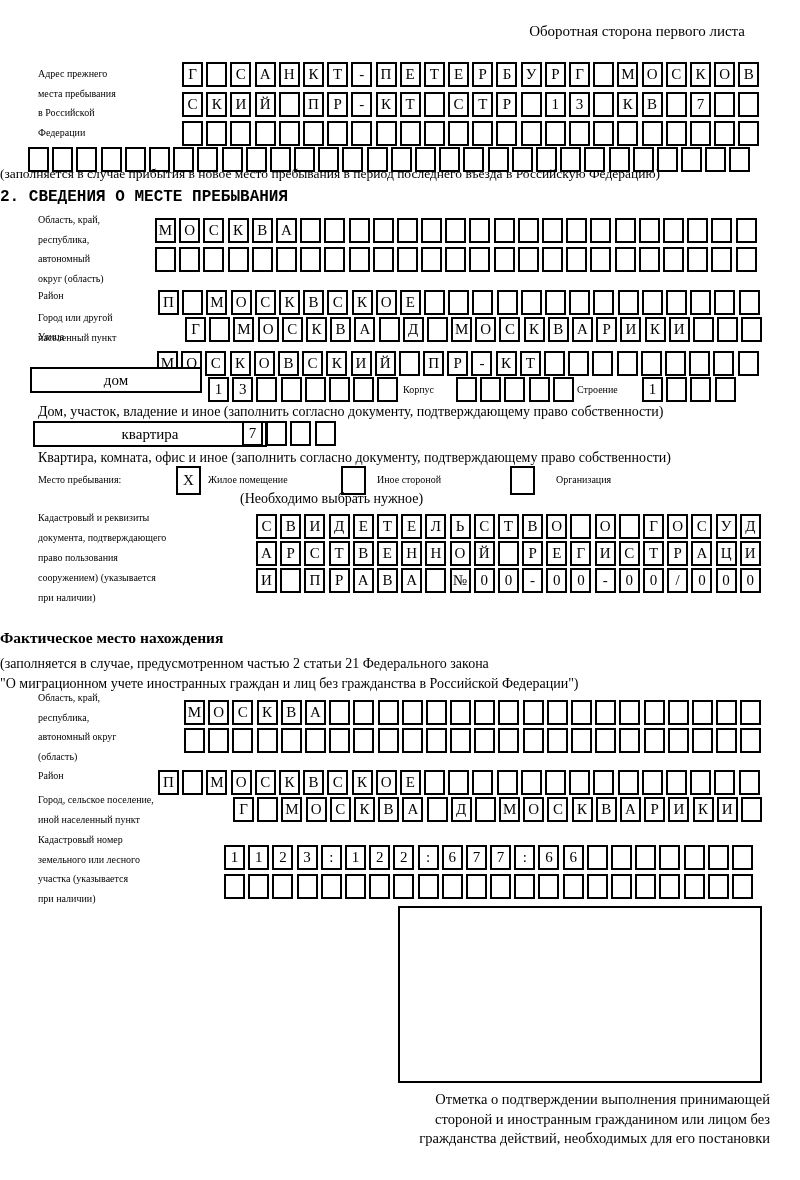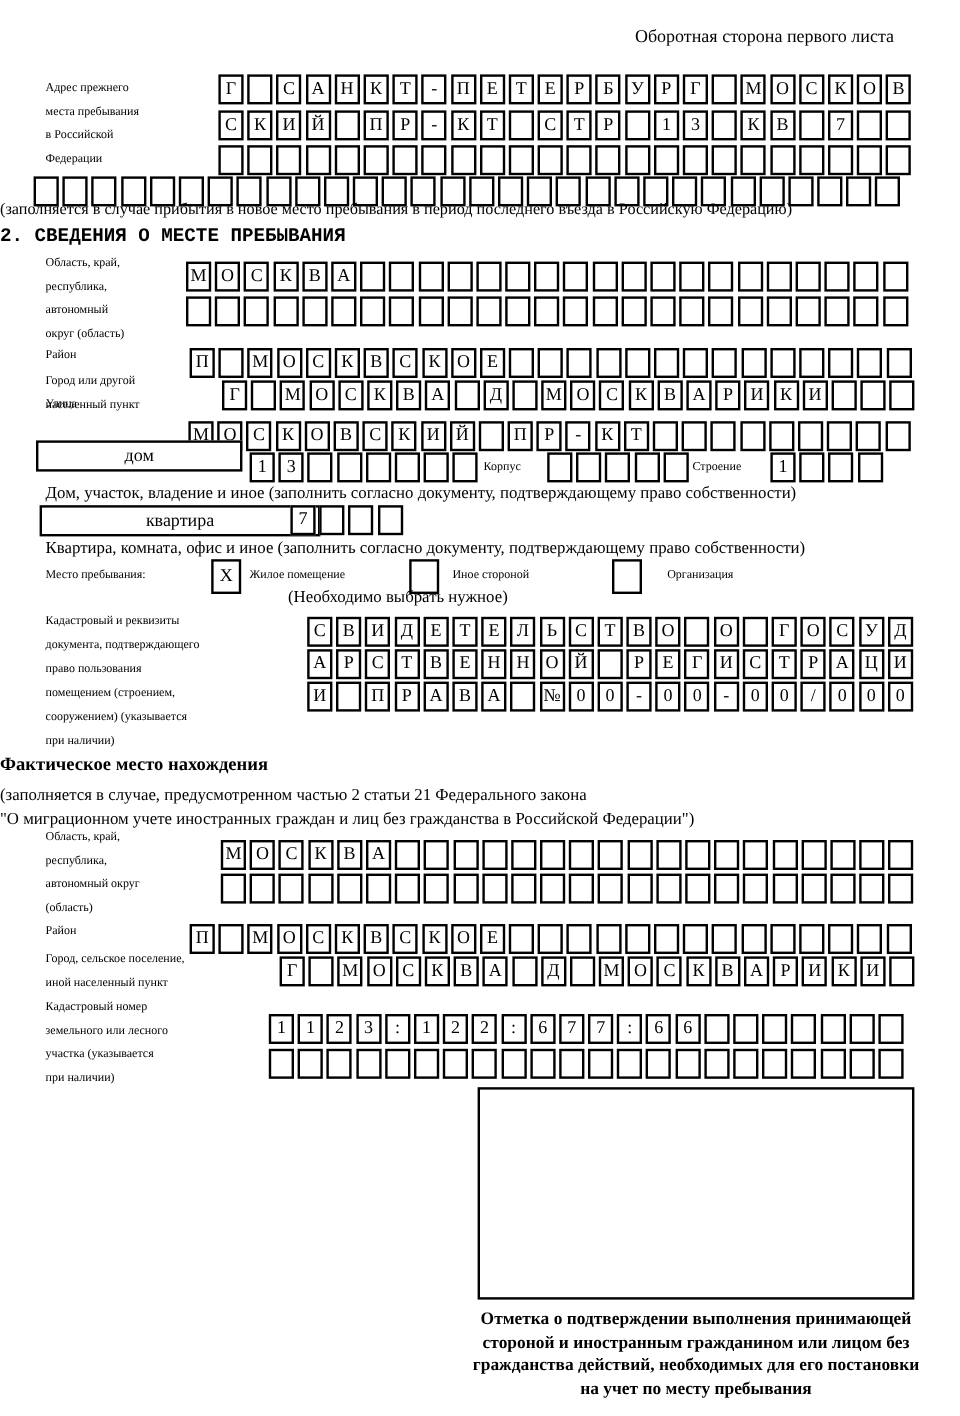--- a/index.html
+++ b/index.html
@@ -26,21 +26,21 @@
   .namedbox {
     border:2px solid #000; height:26px;
     display:flex; align-items:center; justify-content:center;
     font-size:15px; background:#fff;
   }
   .checkbox {
     width:25px; height:29px; border:2px solid #000; background:#fff;
     display:flex; align-items:center; justify-content:center; font-size:15px;
   }
   .stampbox { border:2px solid #000; background:#fff; }
-  .note { font-size:14.5px; line-height:19.5px; text-align:center;font-weight:bold; }
+  .note { font-size:14.5px; line-height:19.5px; text-align:right; }
 </style>
 </head>
 <body>
 
 <div class="abs" style="top:23px; right:55px; font-size:15px">Оборотная сторона первого листа</div>
 
 <div class="abs label" style="left:38px; top:64px">
     <div>Адрес прежнего</div>
     <div>места пребывания</div>
     <div>в Российской</div>
@@ -353,21 +353,20 @@
 <div class="abs checkbox" style="left:341px; top:466px"></div>
 <div class="abs label" style="left:377px; top:470px">Иное стороной</div>
 <div class="abs checkbox" style="left:510px; top:466px"></div>
 <div class="abs label" style="left:556px; top:470px">Организация</div>
 <div class="abs caption14" style="left:240px; top:491px">(Необходимо выбрать нужное)</div>
 
 <div class="abs label" style="left:38px; top:508px; line-height:20px">
     <div>Кадастровый и реквизиты</div>
     <div>документа, подтверждающего</div>
     <div>право пользования</div>
-    <div>помещением (строением,</div>
     <div>сооружением) (указывается</div>
     <div>при наличии)</div>
   </div>
 <div class="abs cellrow" style="left:256px; top:514px">
     <div class="cell">С</div>
     <div class="cell">В</div>
     <div class="cell">И</div>
     <div class="cell">Д</div>
     <div class="cell">Е</div>
     <div class="cell">Т</div>
@@ -608,14 +607,13 @@
     <div class="cell"></div>
     <div class="cell"></div>
     <div class="cell"></div>
   </div>
 
 <div class="abs stampbox" style="left:398px; top:906px; width:364px; height:177px"></div>
 <div class="abs note" style="left:390px; top:1090px; width:380px">
     <div>Отметка о подтверждении выполнения принимающей</div>
     <div>стороной и иностранным гражданином или лицом без</div>
     <div>гражданства действий, необходимых для его постановки</div>
-    <div>на учет по месту пребывания</div>
   </div>
 
 </body></html>

